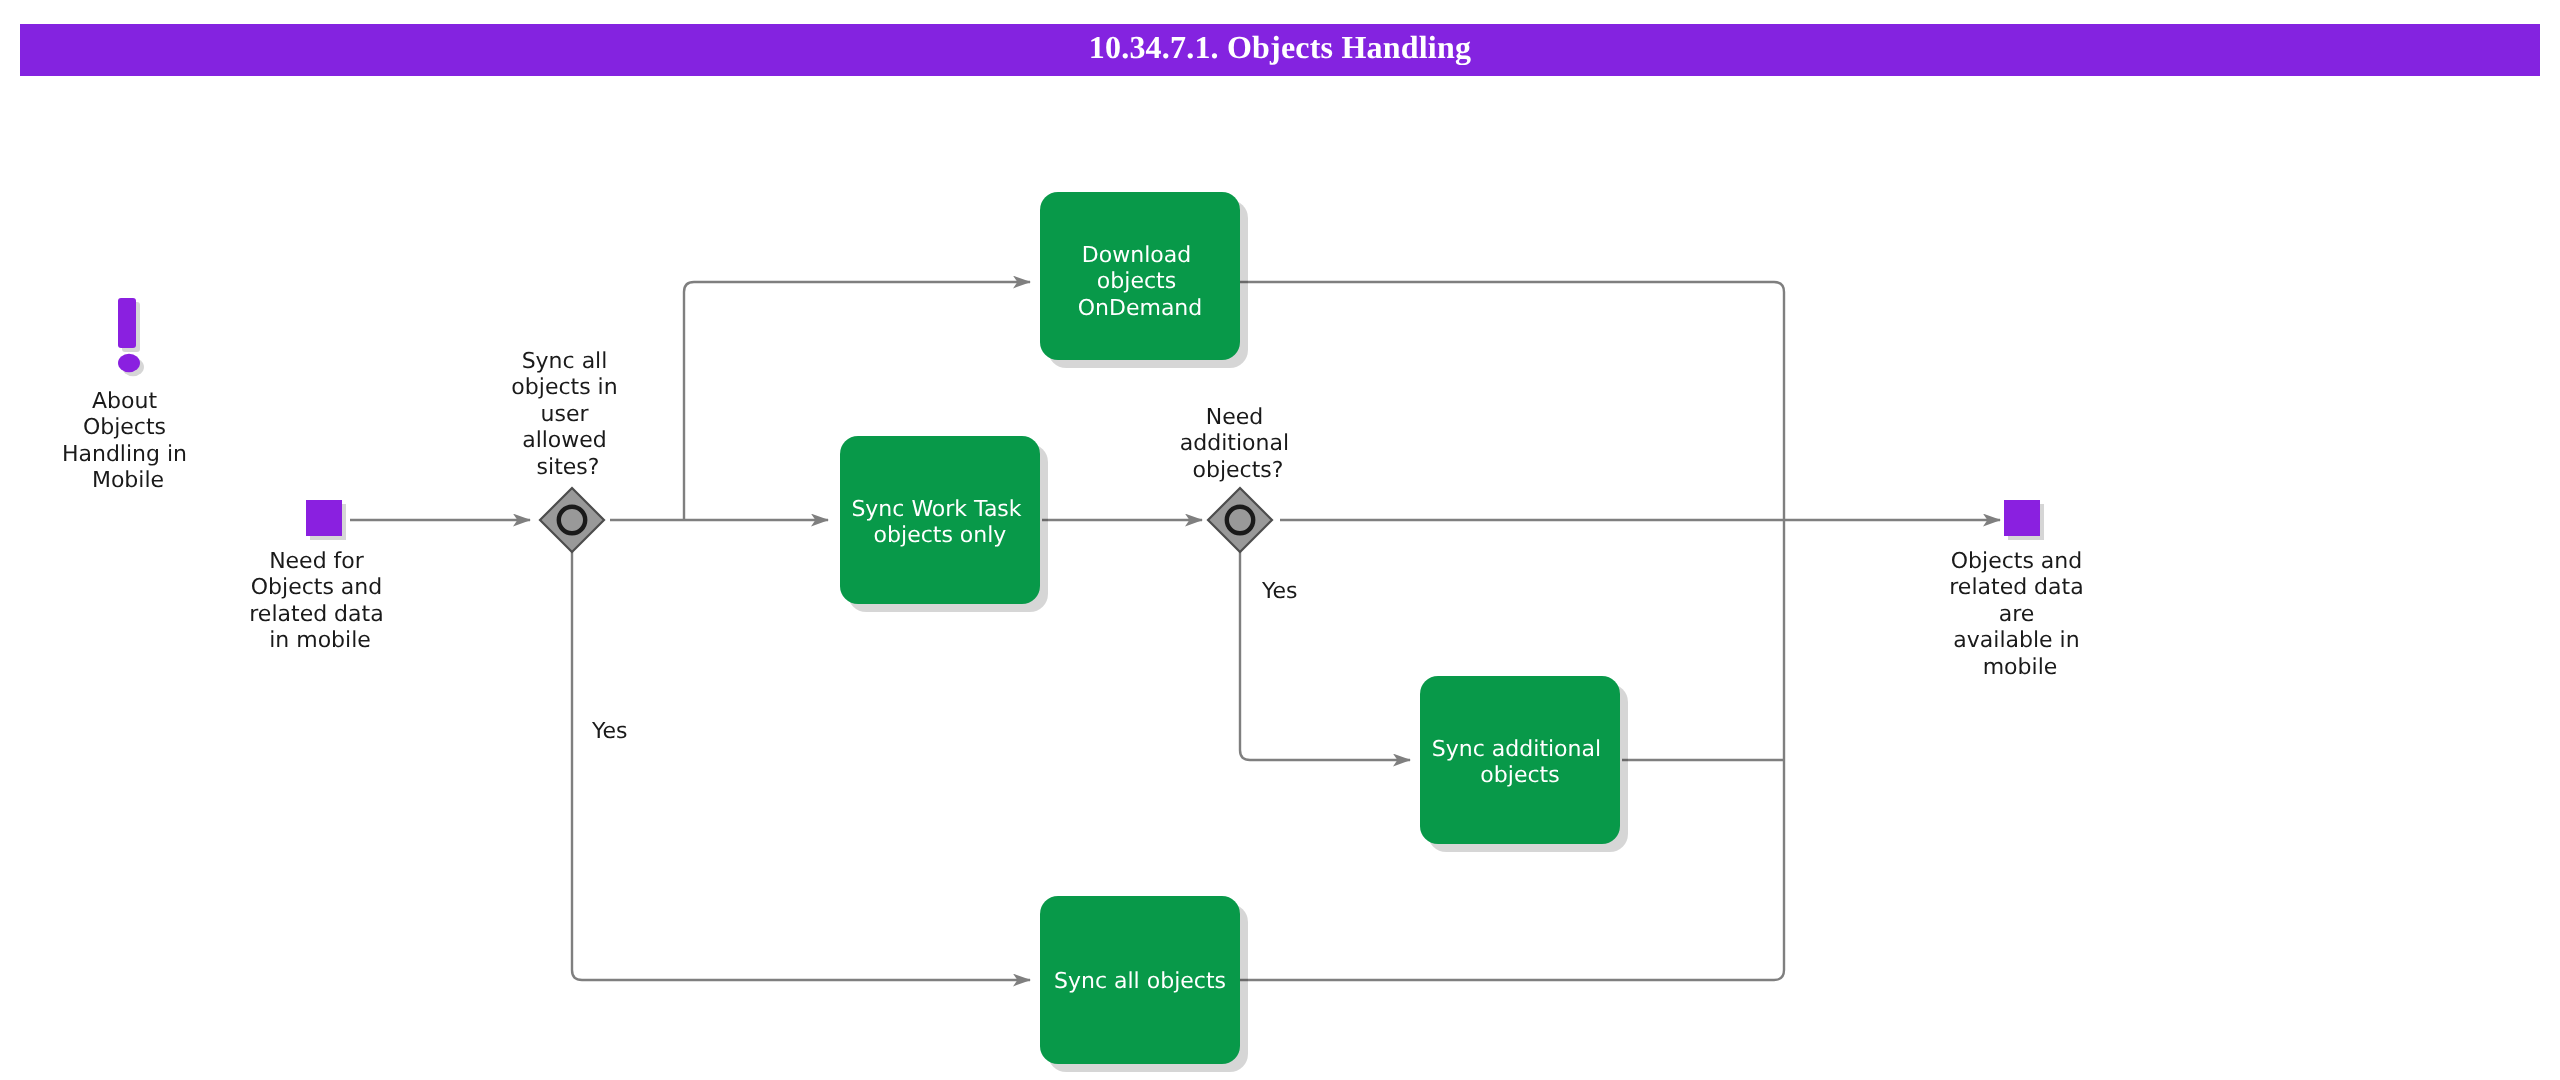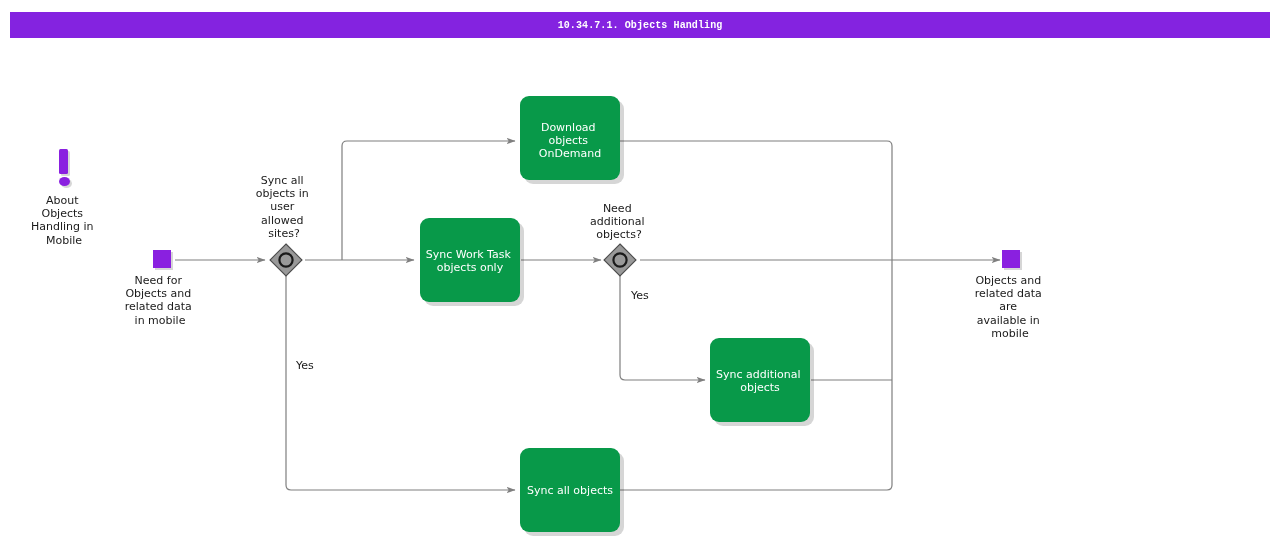--- a/index.html
+++ b/index.html
@@ -9,22 +9,22 @@
     color:#1a1a1a;
   }
   #root{position:relative;width:1280px;height:540px;}
 
   .titlebar{
     position:absolute;left:10px;top:12px;width:1260px;height:26px;
     background:#8423e0;
     display:flex;align-items:center;justify-content:center;
   }
   .titlebar .ttxt{
-    color:#ffffff;font-size:10px;font-weight:bold;
-    font-family:Liberation Mono, monospace;
+    color:#ffffff;font-size:16px;font-weight:bold;
+    font-family:Liberation Serif, serif;
     letter-spacing:.1px;white-space:nowrap;
   }
 
   svg.canvas{position:absolute;left:0;top:0;width:1280px;height:540px;}
 
   .flowline{fill:none;stroke:#7f7f7f;stroke-width:1.2;}
   .arrowhead{fill:#7f7f7f;}
 
   .taskbox{fill:#089949;}
   .taskshadow{fill:#000000;opacity:.16;}

